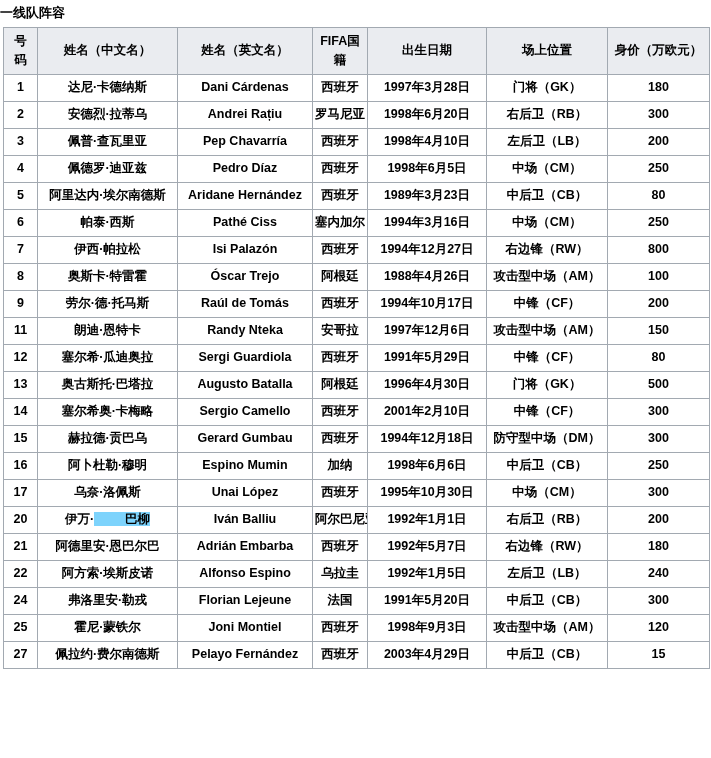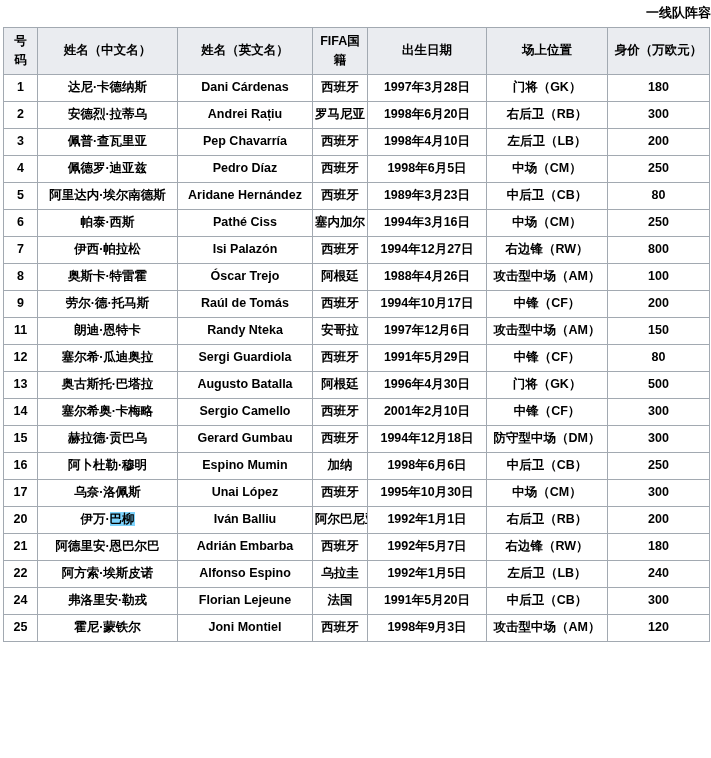--- a/index.html
+++ b/index.html
@@ -10,21 +10,21 @@
     font-family: "Liberation Sans", "DejaVu Sans", sans-serif;
     color: #000000;
   }
   .page {
     width: 711px;
     height: 758px;
     box-sizing: border-box;
     overflow: hidden;
   }
   .caption {
-    text-align: right;
+    text-align: left;
     font-size: 13px;
     font-weight: bold;
     padding: 4px 0 5px 0;
   }
   table.squad {
     border-collapse: collapse;
     table-layout: fixed;
     width: 706px;
     margin-left: 3px;
   }
@@ -47,20 +47,21 @@
   }
   table.squad td {
     background: #ffffff;
     padding: 1px 2px;
     height: 24px;
     line-height: 1.25;
     white-space: nowrap;
   }
   .find-highlight {
     background: #7dd3fc;
+    padding-left: 31px;
   }
   td.italic {
   }
 </style>
 </head>
 <body>
 
 <div class="page">
 
   <div class="caption">一线队阵容</div>
@@ -270,16 +271,25 @@
         </tr>
         <tr>
           <td>25</td>
           <td>霍尼·蒙铁尔</td>
           <td class="italic">Joni Montiel</td>
           <td>西班牙</td>
           <td>1998年9月3日</td>
           <td>攻击型中场（AM）</td>
           <td>120</td>
         </tr>
+        <tr>
+          <td>27</td>
+          <td>佩拉约·费尔南德斯</td>
+          <td>Pelayo Fernández</td>
+          <td>西班牙</td>
+          <td>2003年4月29日</td>
+          <td>中后卫（CB）</td>
+          <td>15</td>
+        </tr>
       </tbody>
   </table>
 
 </div>
 
 </body></html>

